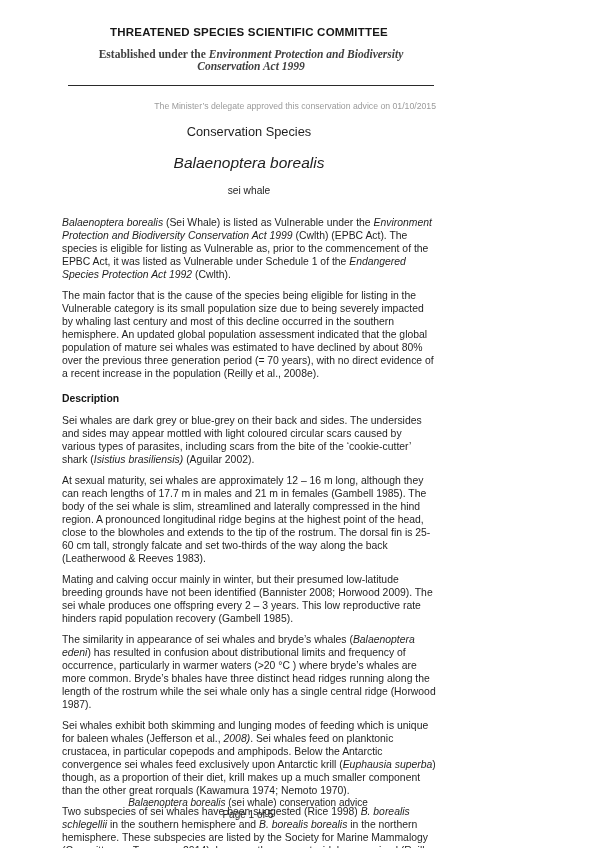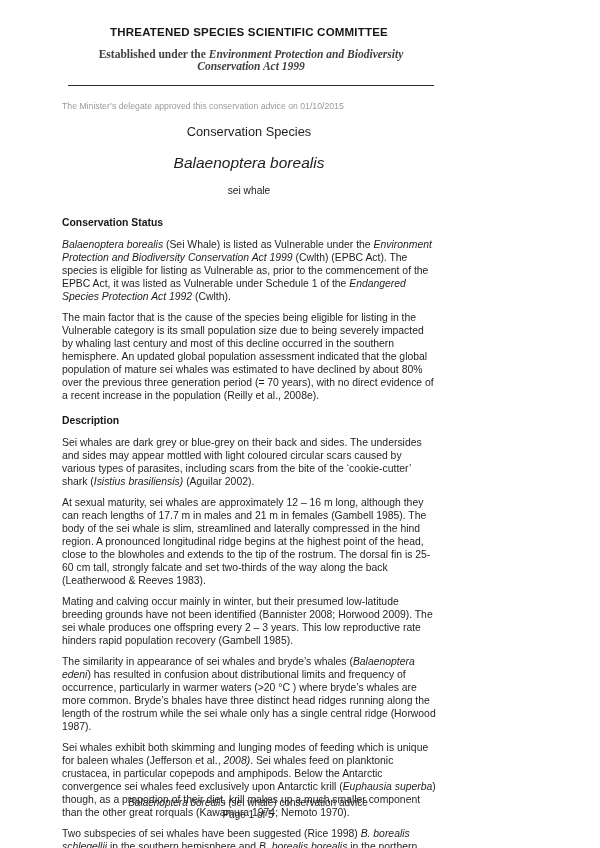--- a/index.html
+++ b/index.html
@@ -27,21 +27,21 @@
     border-bottom: 1.6px solid #2a2a2a;
     text-align: center;
     font-family: "Liberation Serif", serif;
     font-weight: bold;
     font-size: 11.5px;
     color: #414141;
   }
   .established-act { font-style: italic; }
   .approval-note {
     margin-top: 15px;
-    text-align: left;
+    text-align: right;
     font-size: 8.7px;
     color: #9a9a9a;
   }
   .doc-title {
     margin-top: 13px;
     text-align: center;
     font-size: 12.8px;
     font-weight: normal;
     color: #1e1e1e;
   }
@@ -93,21 +93,20 @@
     <div class="approval-note">The Minister’s delegate approved this conservation advice on 01/10/2015</div>
 
     <div class="doc-title">Conservation Species</div>
 
     <div class="species-name">Balaenoptera borealis</div>
 
     <div class="common-name">sei whale</div>
   </header>
 
   <main class="document-body">
-      <h2>Conservation Status</h2>
       <p><em>Balaenoptera borealis</em><span> (Sei Whale) is listed as Vulnerable under the </span><em>Environment Protection and Biodiversity Conservation Act 1999</em><span> (Cwlth) (EPBC Act). The species is eligible for listing as Vulnerable as, prior to the commencement of the EPBC Act, it was listed as Vulnerable under Schedule 1 of the </span><em>Endangered Species Protection Act 1992</em><span> (Cwlth).</span></p>
       <p><span>The main factor that is the cause of the species being eligible for listing in the Vulnerable category is its small population size due to being severely impacted by whaling last century and most of this decline occurred in the southern hemisphere. An updated global population assessment indicated that the global population of mature sei whales was estimated to have declined by about 80% over the previous three generation period (= 70 years), with no direct evidence of a recent increase in the population (Reilly et al., 2008e).</span></p>
       <h2>Description</h2>
       <p><span>Sei whales are dark grey or blue-grey on their back and sides. The undersides and sides may appear mottled with light coloured circular scars caused by various types of parasites, including scars from the bite of the ‘cookie-cutter’ shark (</span><em>Isistius brasiliensis)</em><span> (Aguilar 2002).</span></p>
       <p><span>At sexual maturity, sei whales are approximately 12 – 16 m long, although they can reach lengths of 17.7 m in males and 21 m in females (Gambell 1985). The body of the sei whale is slim, streamlined and laterally compressed in the hind region. A pronounced longitudinal ridge begins at the highest point of the head, close to the blowholes and extends to the tip of the rostrum. The dorsal fin is 25-60 cm tall, strongly falcate and set two-thirds of the way along the back (Leatherwood &amp; Reeves 1983).</span></p>
       <p><span>Mating and calving occur mainly in winter, but their presumed low-latitude breeding grounds have not been identified (Bannister 2008; Horwood 2009). The sei whale produces one offspring every 2 – 3 years. This low reproductive rate hinders rapid population recovery (Gambell 1985).</span></p>
       <p><span>The similarity in appearance of sei whales and bryde’s whales (</span><em>Balaenoptera edeni</em><span>) has resulted in confusion about distributional limits and frequency of occurrence, particularly in warmer waters (&gt;20 °C ) where bryde’s whales are more common. Bryde’s bhales have three distinct head ridges running along the length of the rostrum while the sei whale only has a single central ridge (Horwood 1987).</span></p>
       <p><span>Sei whales exhibit both skimming and lunging modes of feeding which is unique for baleen whales (Jefferson et al., </span><em>2008)</em><span>. Sei whales feed on planktonic crustacea, in particular copepods and amphipods. Below the Antarctic convergence sei whales feed exclusively upon Antarctic krill (</span><em>Euphausia superba</em><span>) though, as a proportion of their diet, krill makes up a much smaller component than the other great rorquals (Kawamura 1974; Nemoto 1970).</span></p>
       <p><span>Two subspecies of sei whales have been suggested (Rice 1998) </span><em>B. borealis schlegellii</em><span> in the southern hemisphere and </span><em>B. borealis borealis</em><span> in the northern hemisphere. These subspecies are listed by the Society for Marine Mammalogy (Committee on Taxonomy 2014), however they are not widely recognized (Reilly et al., 2008) and will be not be considered separately within this advice.</span></p>
     </main>

